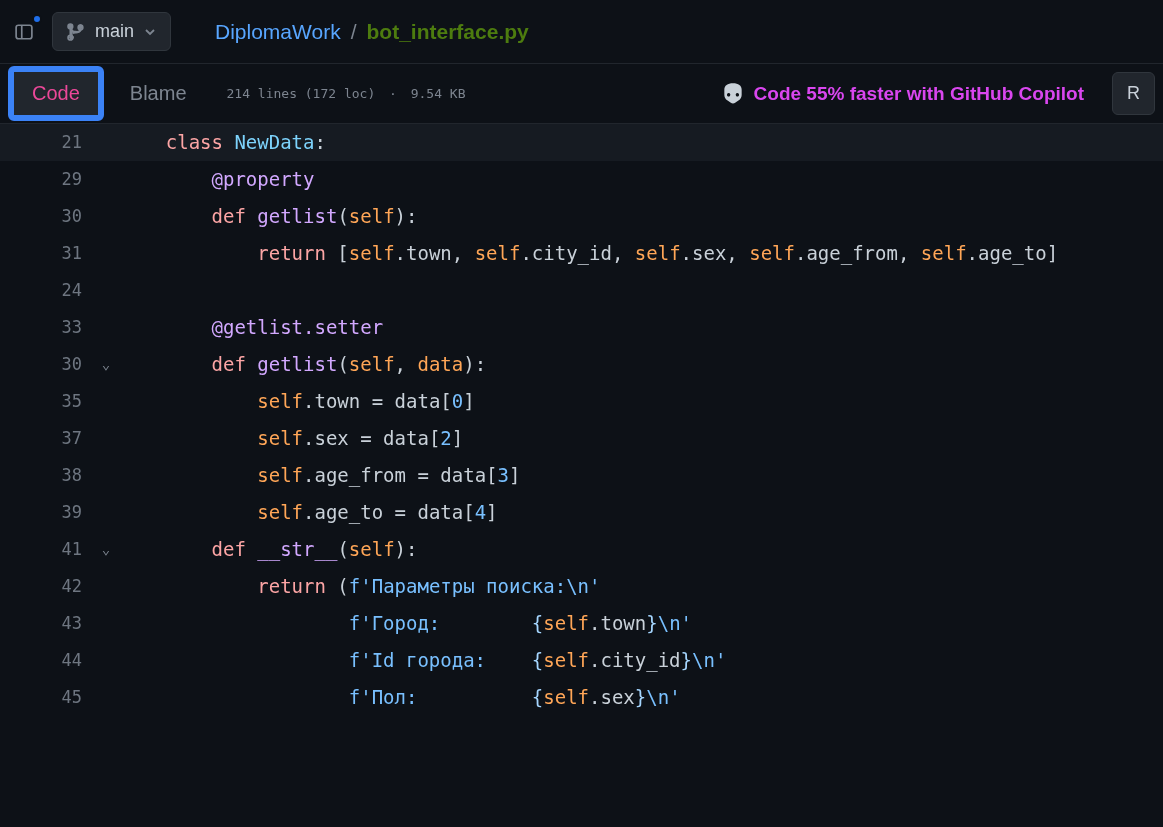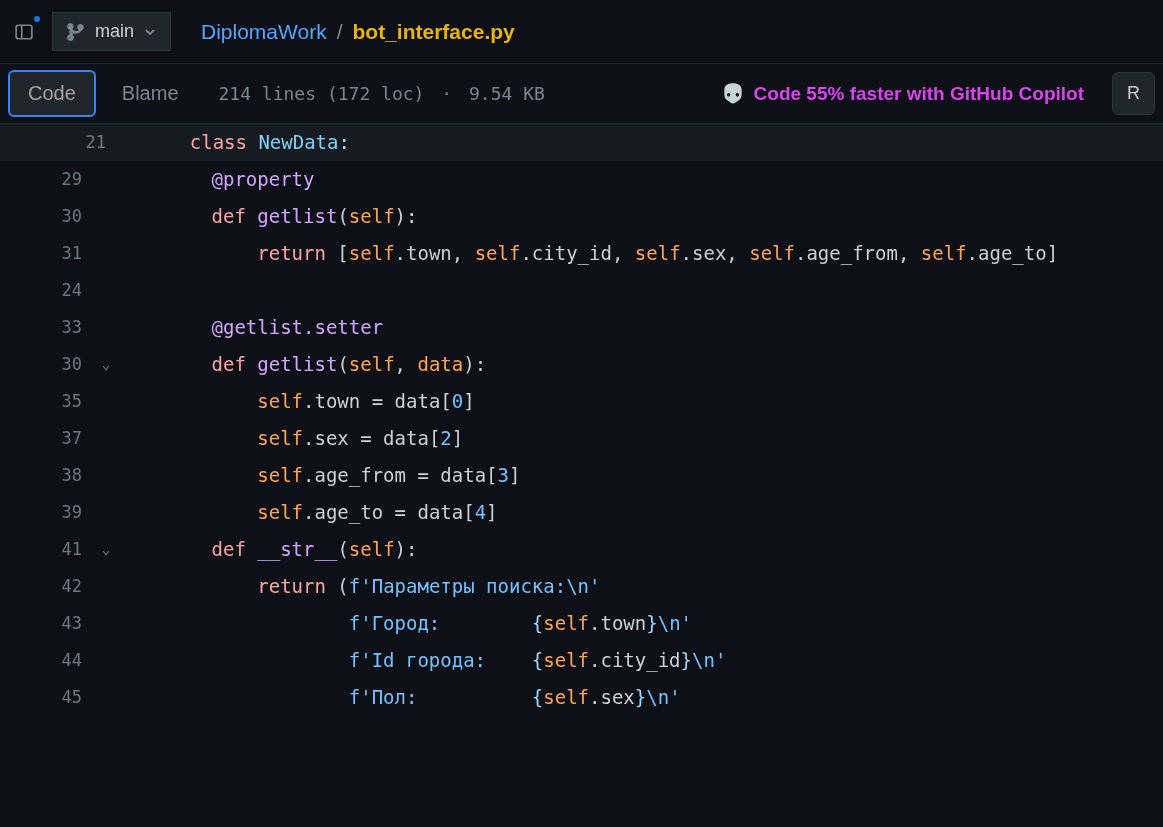--- a/index.html
+++ b/index.html
@@ -32,61 +32,61 @@
     top: -2px; right: -2px;
     width: 10px; height: 10px;
     background: #1f6feb;
     border-radius: 50%;
     border: 2px solid #0d1117;
   }
   .branch-btn {
     display: flex; align-items: center; gap: 10px;
     background: #21262d;
     border: 1px solid #30363d;
-    border-radius: 0;
+    border-radius: 6px;
     padding: 8px 14px;
     color: #c9d1d9;
     font-size: 18px;
     font-weight: 500;
   }
   .breadcrumb {
     display: flex; align-items: center; gap: 6px;
     font-size: 21px;
     font-weight: 500;
-    margin-left: 18px;
+    margin-left: 32px;
   }
   .breadcrumb .repo { color: #58a6ff; }
   .breadcrumb .sep { color: #7d8590; margin: 0 4px;}
-  .breadcrumb .file { color: #eab308; font-weight: 600;}
+  .breadcrumb .file { color: #4d7c0f; font-weight: 600;}
   .tool-bar {
     display: flex; align-items: center;
     padding: 0 8px;
     height: 60px;
     gap: 8px;
     border-bottom: 1px solid #21262d;
   }
   .tab-group {
     display: flex; gap: 8px; align-items: center;
   }
   .tab {
     padding: 10px 18px;
     font-size: 20px;
     font-weight: 500;
     color: #7d8590;
     border-radius: 6px;
   }
   .tab.active {
     background: #21262d;
-    border: 2px solid #3b82f6;
-    color: #a3a3a3;
+    border: 6px solid #3b82f6;
+    color: #ec4899;
   }
   .file-info {
     color: #7d8590;
     font-family: ui-monospace, SFMono-Regular, Menlo, monospace;
-    font-size: 18px;
+    font-size: 13px;
     margin-left: 14px;
   }
   .file-info .dot { margin: 0 6px; }
   .copilot-promo {
     display: flex; align-items: center; gap: 8px;
     color: #d946ef;
     font-size: 19px;
     font-weight: 600;
     margin-left: auto;
     margin-right: 20px;
@@ -122,21 +122,21 @@
   .fold-col {
     width: 28px;
     text-align: center;
     color: #7d8590;
     flex-shrink: 0;
     font-size: 14px;
   }
   .code-content {
     white-space: pre;
   }
-  .sticky { background: #161b22; padding-left: 24px; }
+  .sticky { background: #161b22; }
   .k { color: #fca5a5; }
   .cls { color: #7dd3fc; }
   .fn { color: #d2a8ff; }
   .par { color: #ffa657; }
   .num { color: #79c0ff; }
   .str { color: #a5d6ff; }
   .strpre { color: #79c0ff; }
   .plain { color: #c9d1d9; }
 </style>
 </head>

